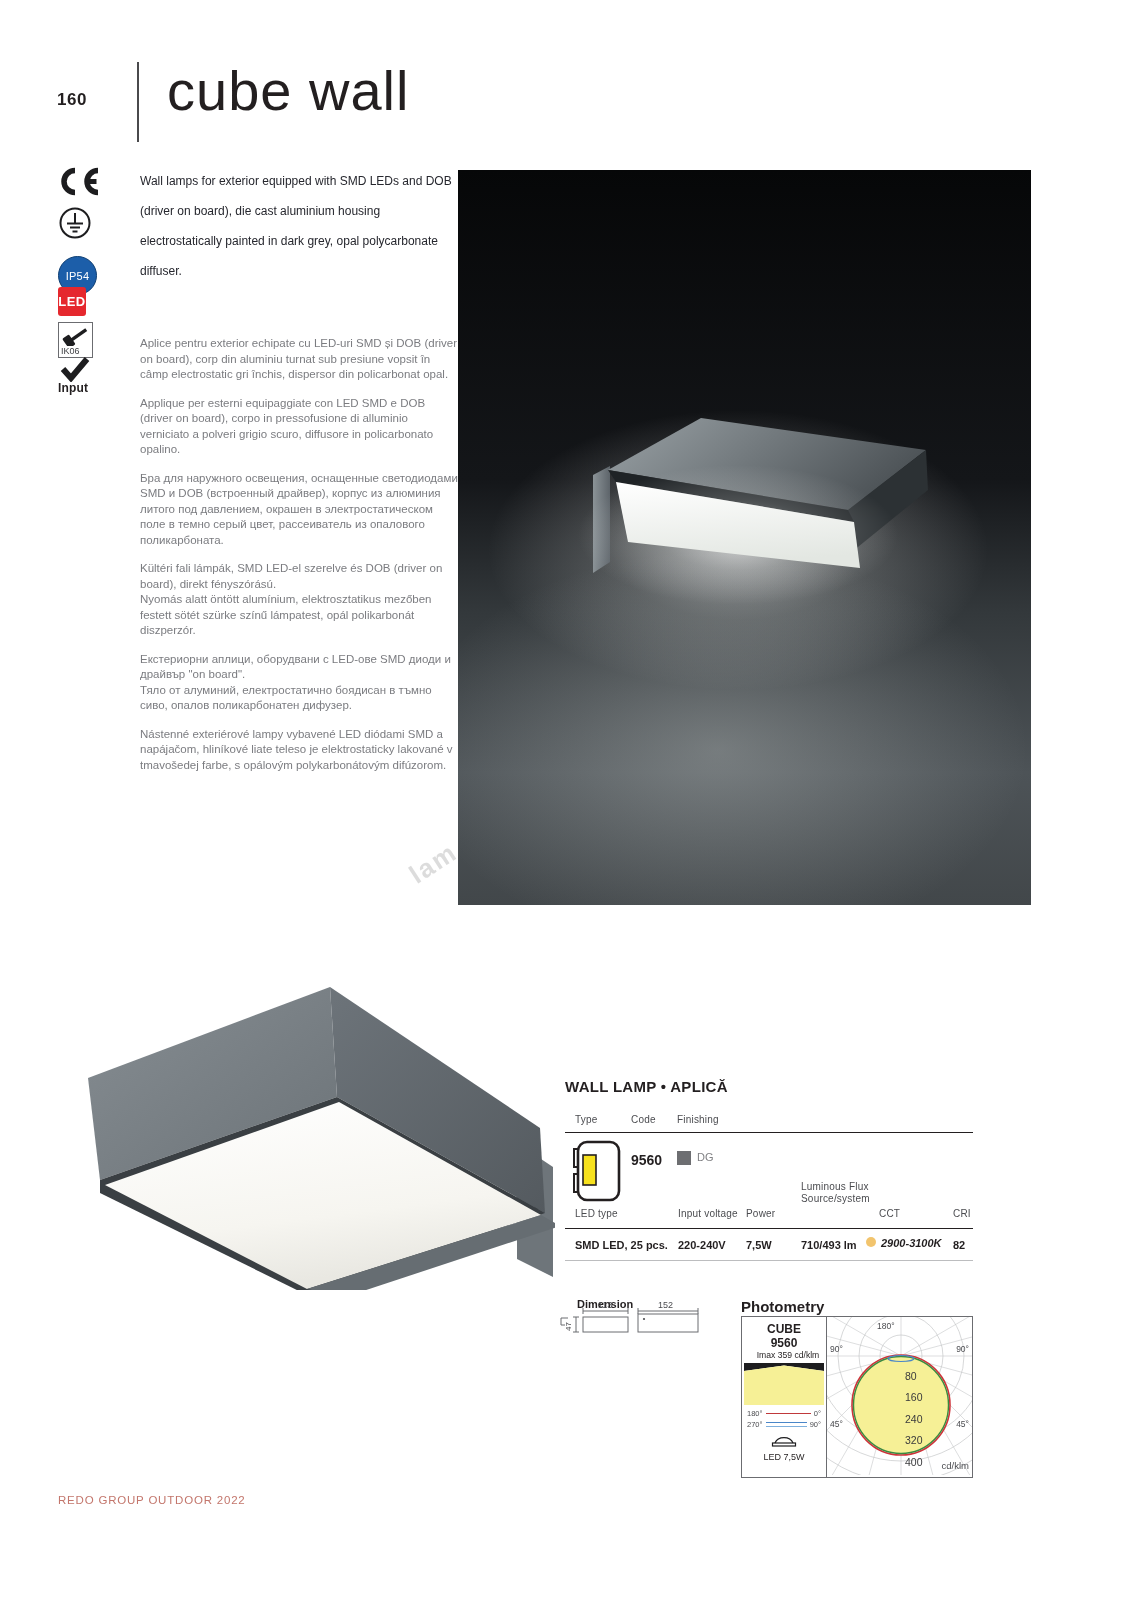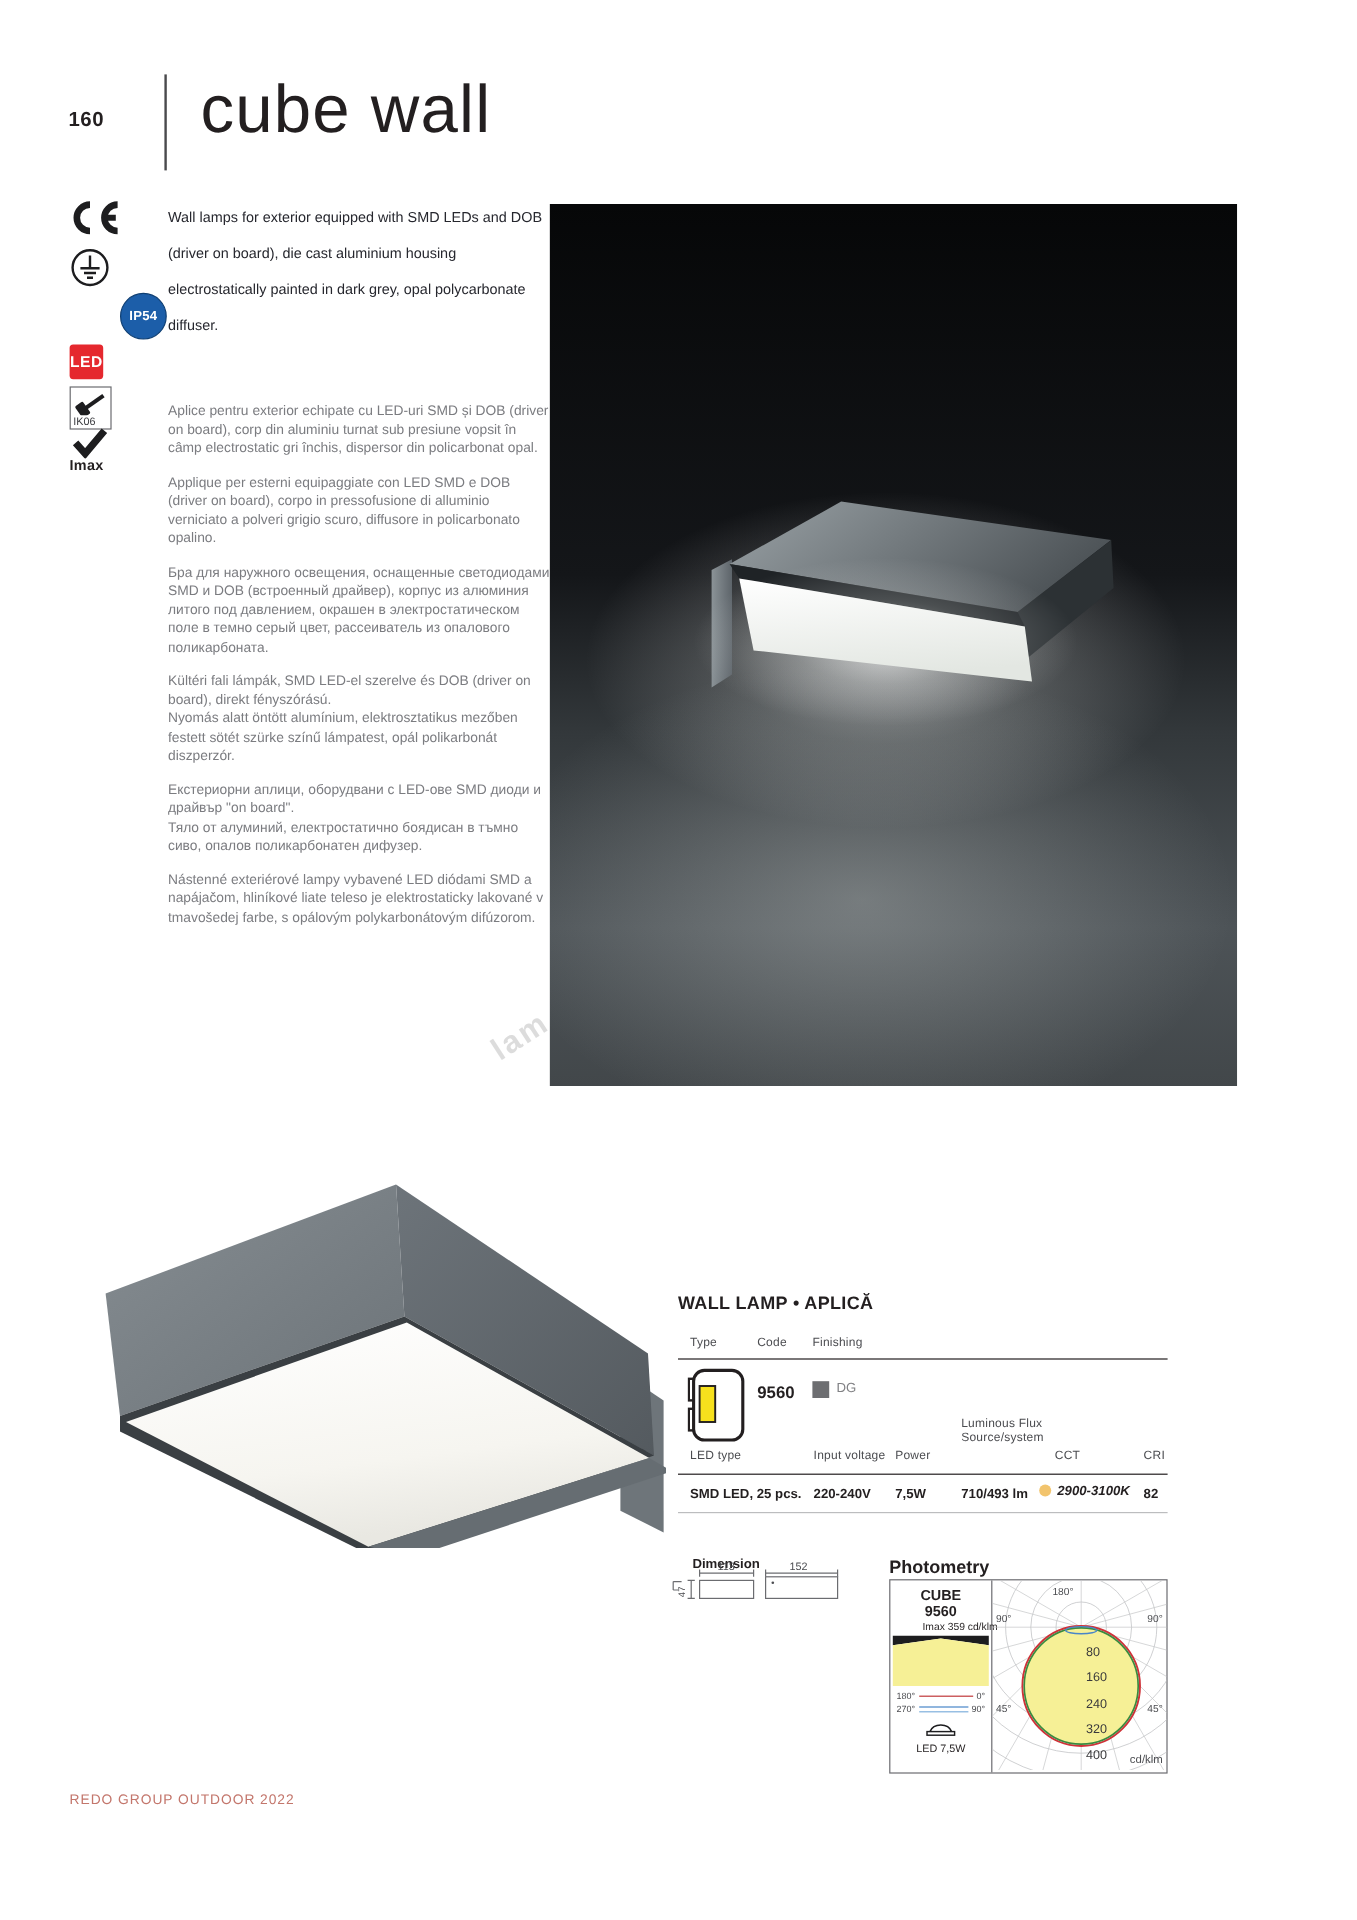--- a/index.html
+++ b/index.html
@@ -7,22 +7,22 @@
         font-family:"Liberation Sans", sans-serif;color:#231f20;overflow:hidden;}
   .abs{position:absolute;}
 
   
   .page-num{left:57px;top:90px;font-size:17px;font-weight:bold;letter-spacing:.5px;}
   .title-rule{left:137px;top:62px;width:1.5px;height:80px;background:#4a4a4c;}
   .page-title{left:167px;top:60px;font-size:56px;font-weight:200;letter-spacing:1px;margin:0;line-height:62px;color:#231f20;}
 
   
   .badge{left:58px;display:flex;align-items:center;justify-content:center;}
-  .badge-ip{top:244px;width:37px;height:37px;border-radius:50%;background:#1c5ea9;color:#fff;
-            font-size:11px;font-weight:bold;letter-spacing:.2px;border:1.5px solid #0f3f73;margin-left:42px;}
+  .badge-ip{top:256px;width:37px;height:37px;border-radius:50%;background:#1c5ea9;color:#fff;
+            font-size:11px;font-weight:normal;letter-spacing:.2px;border:1.5px solid #0f3f73;}
   .badge-led{top:287px;width:28px;height:29px;border-radius:3px;background:#e5282e;color:#fff;
              font-size:13px;font-weight:bold;letter-spacing:.5px;}
   .badge-ik{top:322px;width:33px;height:34px;border:1px solid #6b6c70;background:#fff;flex-direction:column;justify-content:flex-end;}
   .ik-label{font-size:9px;color:#3d3e42;line-height:10px;align-self:flex-start;padding:0 0 1px 2px;}
   .rohs-label{left:58px;top:381px;font-size:12px;font-weight:bold;letter-spacing:.2px;}
 
   
   .desc-en{left:140px;top:166px;width:315px;font-size:12px;line-height:30px;color:#26272e;font-weight:400;}
 
   
@@ -50,21 +50,21 @@
   .cct-dot{width:10px;height:10px;border-radius:50%;background:#f2c46d;}
 
   
   .dim-label{left:577px;top:1298px;font-size:11px;font-weight:bold;}
   .dim-svg{left:558px;top:1296px;}
   .photo-label{left:741px;top:1298px;font-size:15px;font-weight:bold;}
   .pbox{left:741px;top:1316px;width:230px;height:160px;border:1px solid #6b6c70;}
   .pbox-left{position:absolute;left:0;top:0;width:84px;height:100%;border-right:1px solid #6b6c70;text-align:center;}
   .p-model{position:absolute;left:0;top:5px;width:84px;font-size:12px;font-weight:bold;}
   .p-code{position:absolute;left:0;top:19px;width:84px;font-size:12px;font-weight:bold;}
-  .p-imax{position:absolute;left:16px;top:33px;width:84px;font-size:8.6px;color:#231f20;}
+  .p-imax{position:absolute;left:4px;top:33px;width:84px;font-size:8.6px;color:#231f20;}
   .p-graphic{position:absolute;left:1px;top:46px;}
   .p-leg{position:absolute;left:5px;width:74px;display:flex;align-items:center;font-size:7.5px;color:#4b4c50;gap:3px;}
   .leg-line{flex:1;height:0;border-top:1.4px solid #c0393b;}
   .leg-line2{flex:1;height:3px;border-top:1.2px solid #4a86c8;border-bottom:1px solid #7fb0dd;}
   .p-dome{position:absolute;left:29px;top:116px;}
   .p-lamp{position:absolute;left:0;top:135px;width:84px;text-align:center;font-size:9px;color:#231f20;}
   .pchart{position:absolute;left:85px;top:0;}
 
   .footer{left:58px;top:1494px;font-size:11.5px;letter-spacing:.8px;color:#c3766c;}
 </style>
@@ -106,21 +106,21 @@
         <rect x="2" y="4.5" width="8" height="12" rx="1.5"></rect>
       </g>
     </svg>
     <span class="ik-label">IK06</span>
   </div>
   <div class="abs badge" style="top:356px;">
     <svg width="34" height="26" viewBox="0 0 34 26">
       <polyline points="5,13 13,22 29,3" fill="none" stroke="#1d1d1f" stroke-width="6"></polyline>
     </svg>
   </div>
-  <div class="abs rohs-label">Imax</div>
+  <div class="abs rohs-label">Input</div>
 
   <p class="abs desc-en" style="margin:0;">Wall lamps for exterior equipped with SMD LEDs and DOB (driver on board), die cast aluminium housing electrostatically painted in dark grey, opal polycarbonate diffuser.</p>
   <div class="abs descs">
     <p>Aplice pentru exterior echipate cu LED-uri SMD și DOB (driver on board), corp din aluminiu turnat sub presiune vopsit în câmp electrostatic gri închis, dispersor din policarbonat opal.</p>
     <p>Applique per esterni equipaggiate con LED SMD e DOB (driver on board), corpo in pressofusione di alluminio verniciato a polveri grigio scuro, diffusore in policarbonato opalino.</p>
     <p>Бра для наружного освещения, оснащенные светодиодами SMD и DOB (встроенный драйвер), корпус из алюминия литого под давлением, окрашен в электростатическом поле в темно серый цвет, рассеиватель из опалового поликарбоната.</p>
     <p>Kültéri fali lámpák, SMD LED-el szerelve és DOB (driver on board), direkt fényszórású.
 Nyomás alatt öntött alumínium, elektrosztatikus mezőben festett sötét szürke színű lámpatest, opál polikarbonát diszperzór.</p>
     <p>Екстериорни аплици, оборудвани с LED-ове SMD диоди и драйвър "on board".
 Тяло от алуминий, електростатично боядисан в тъмно сиво, опалов поликарбонатен дифузер.</p>

